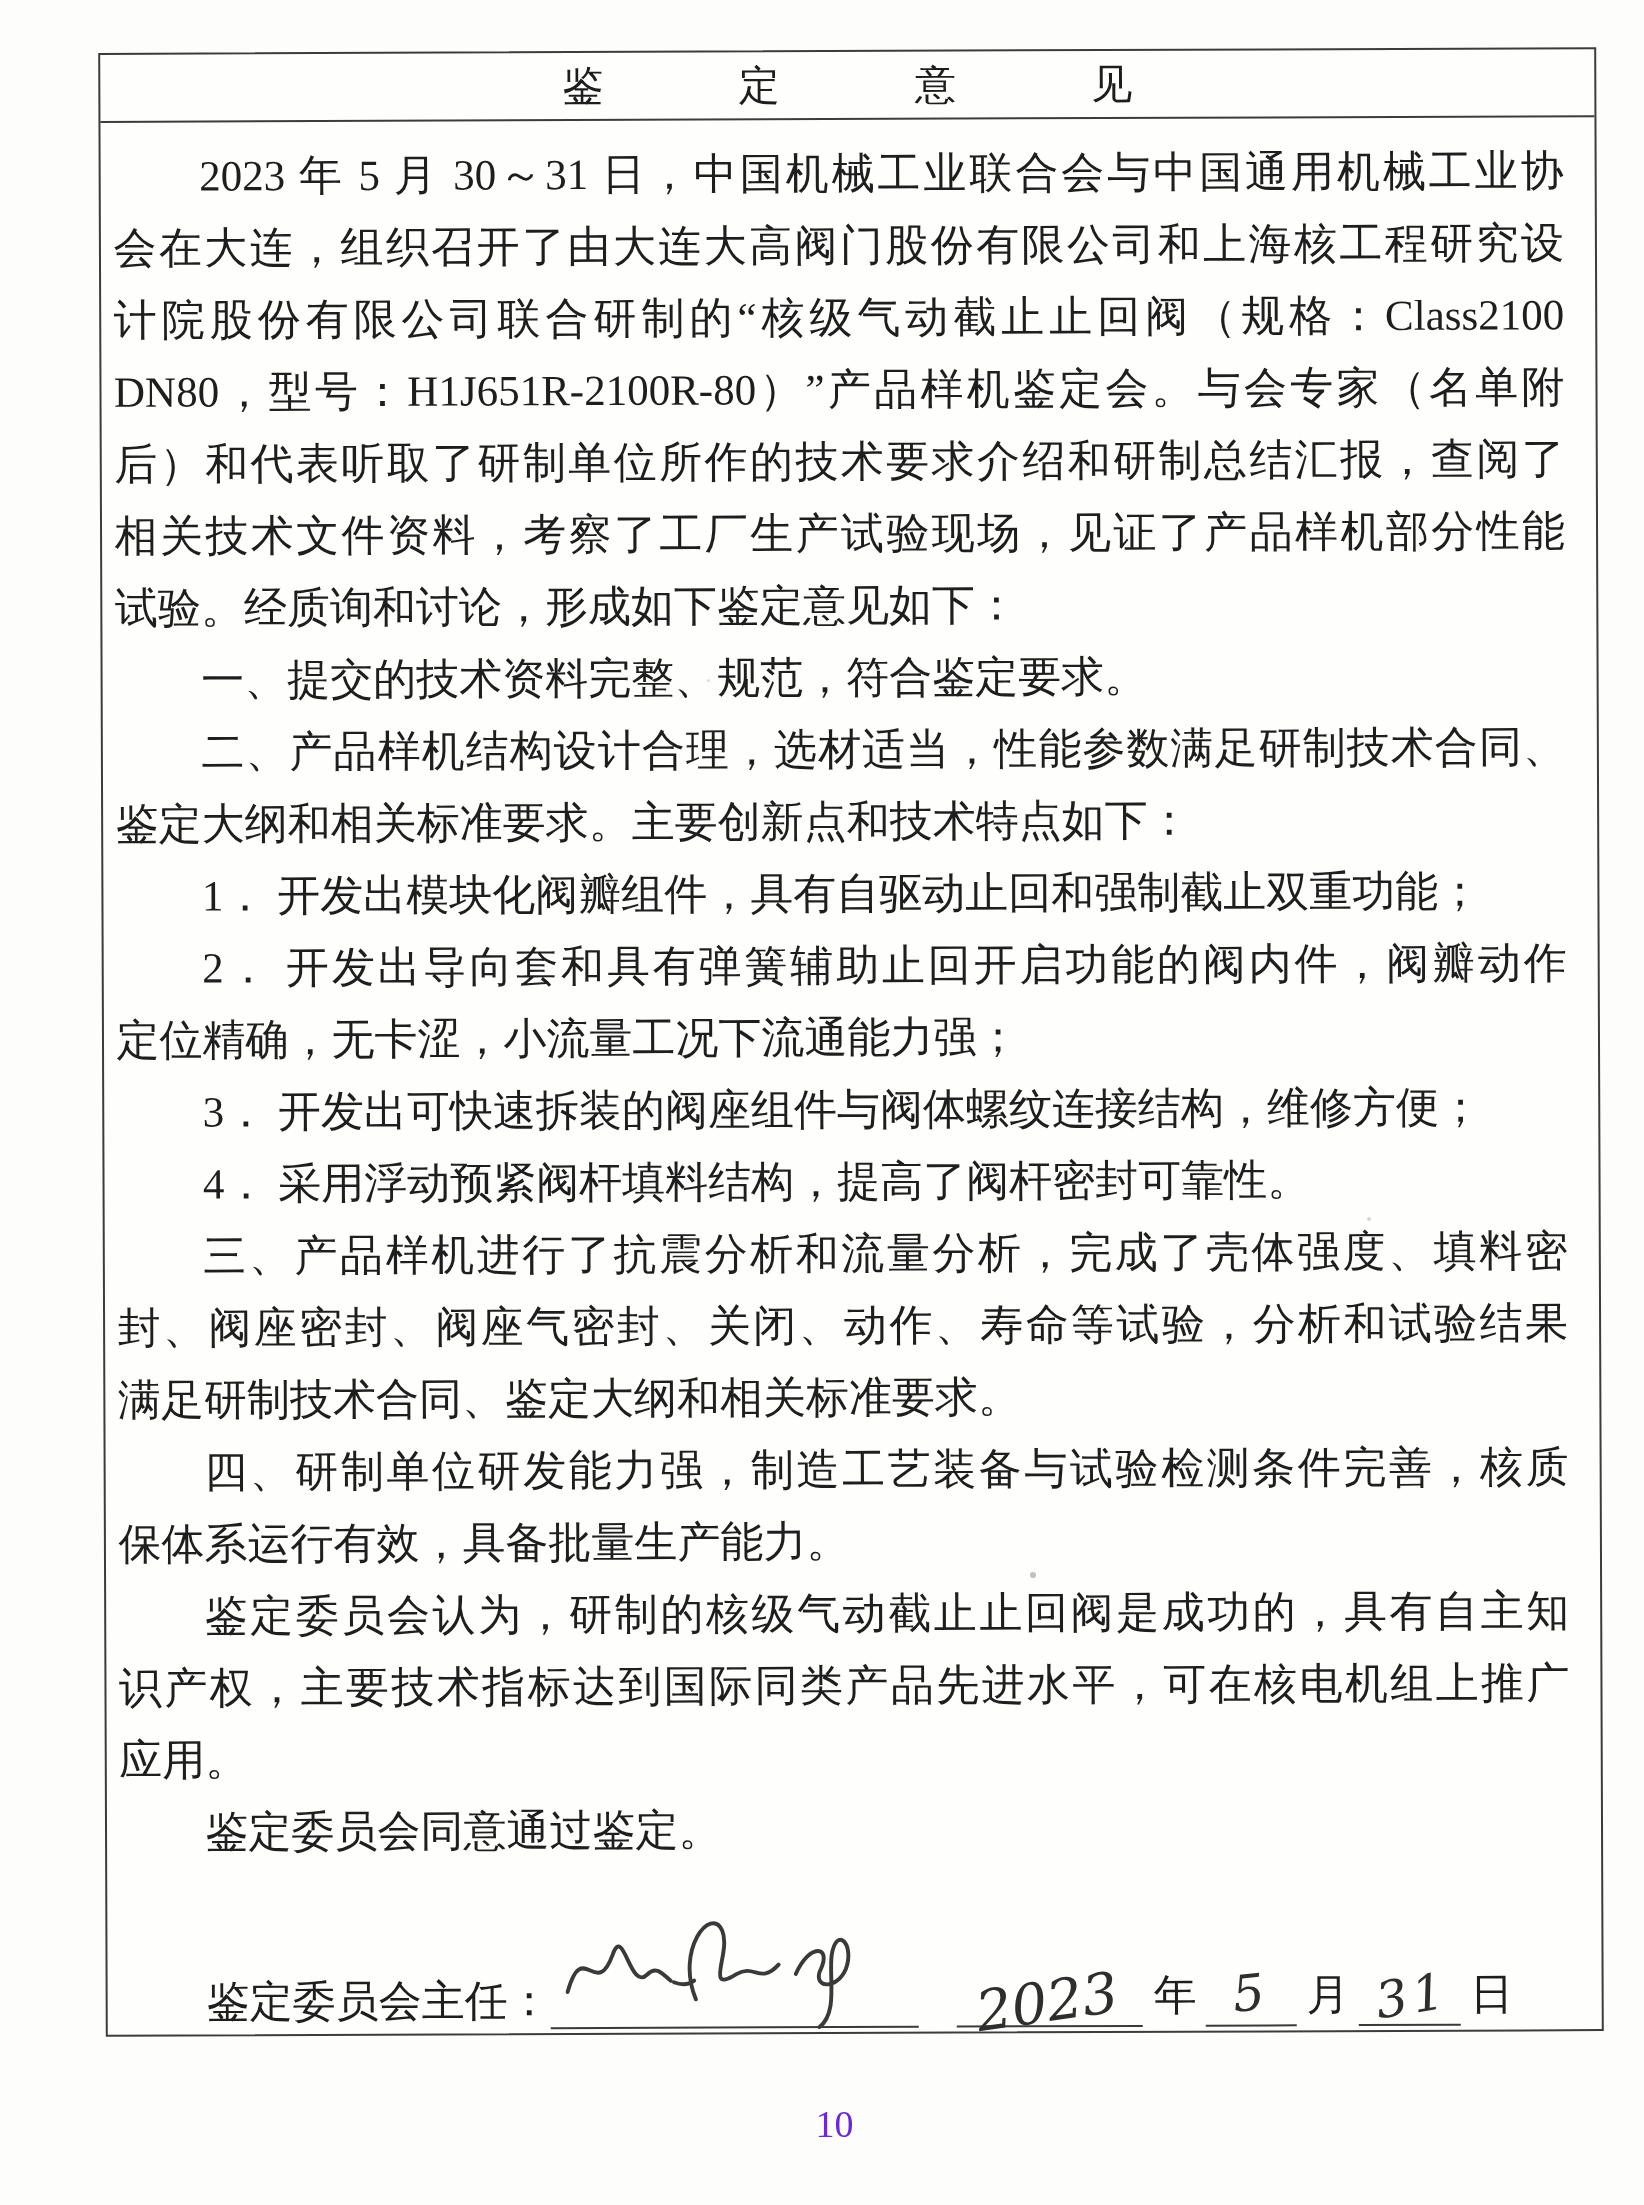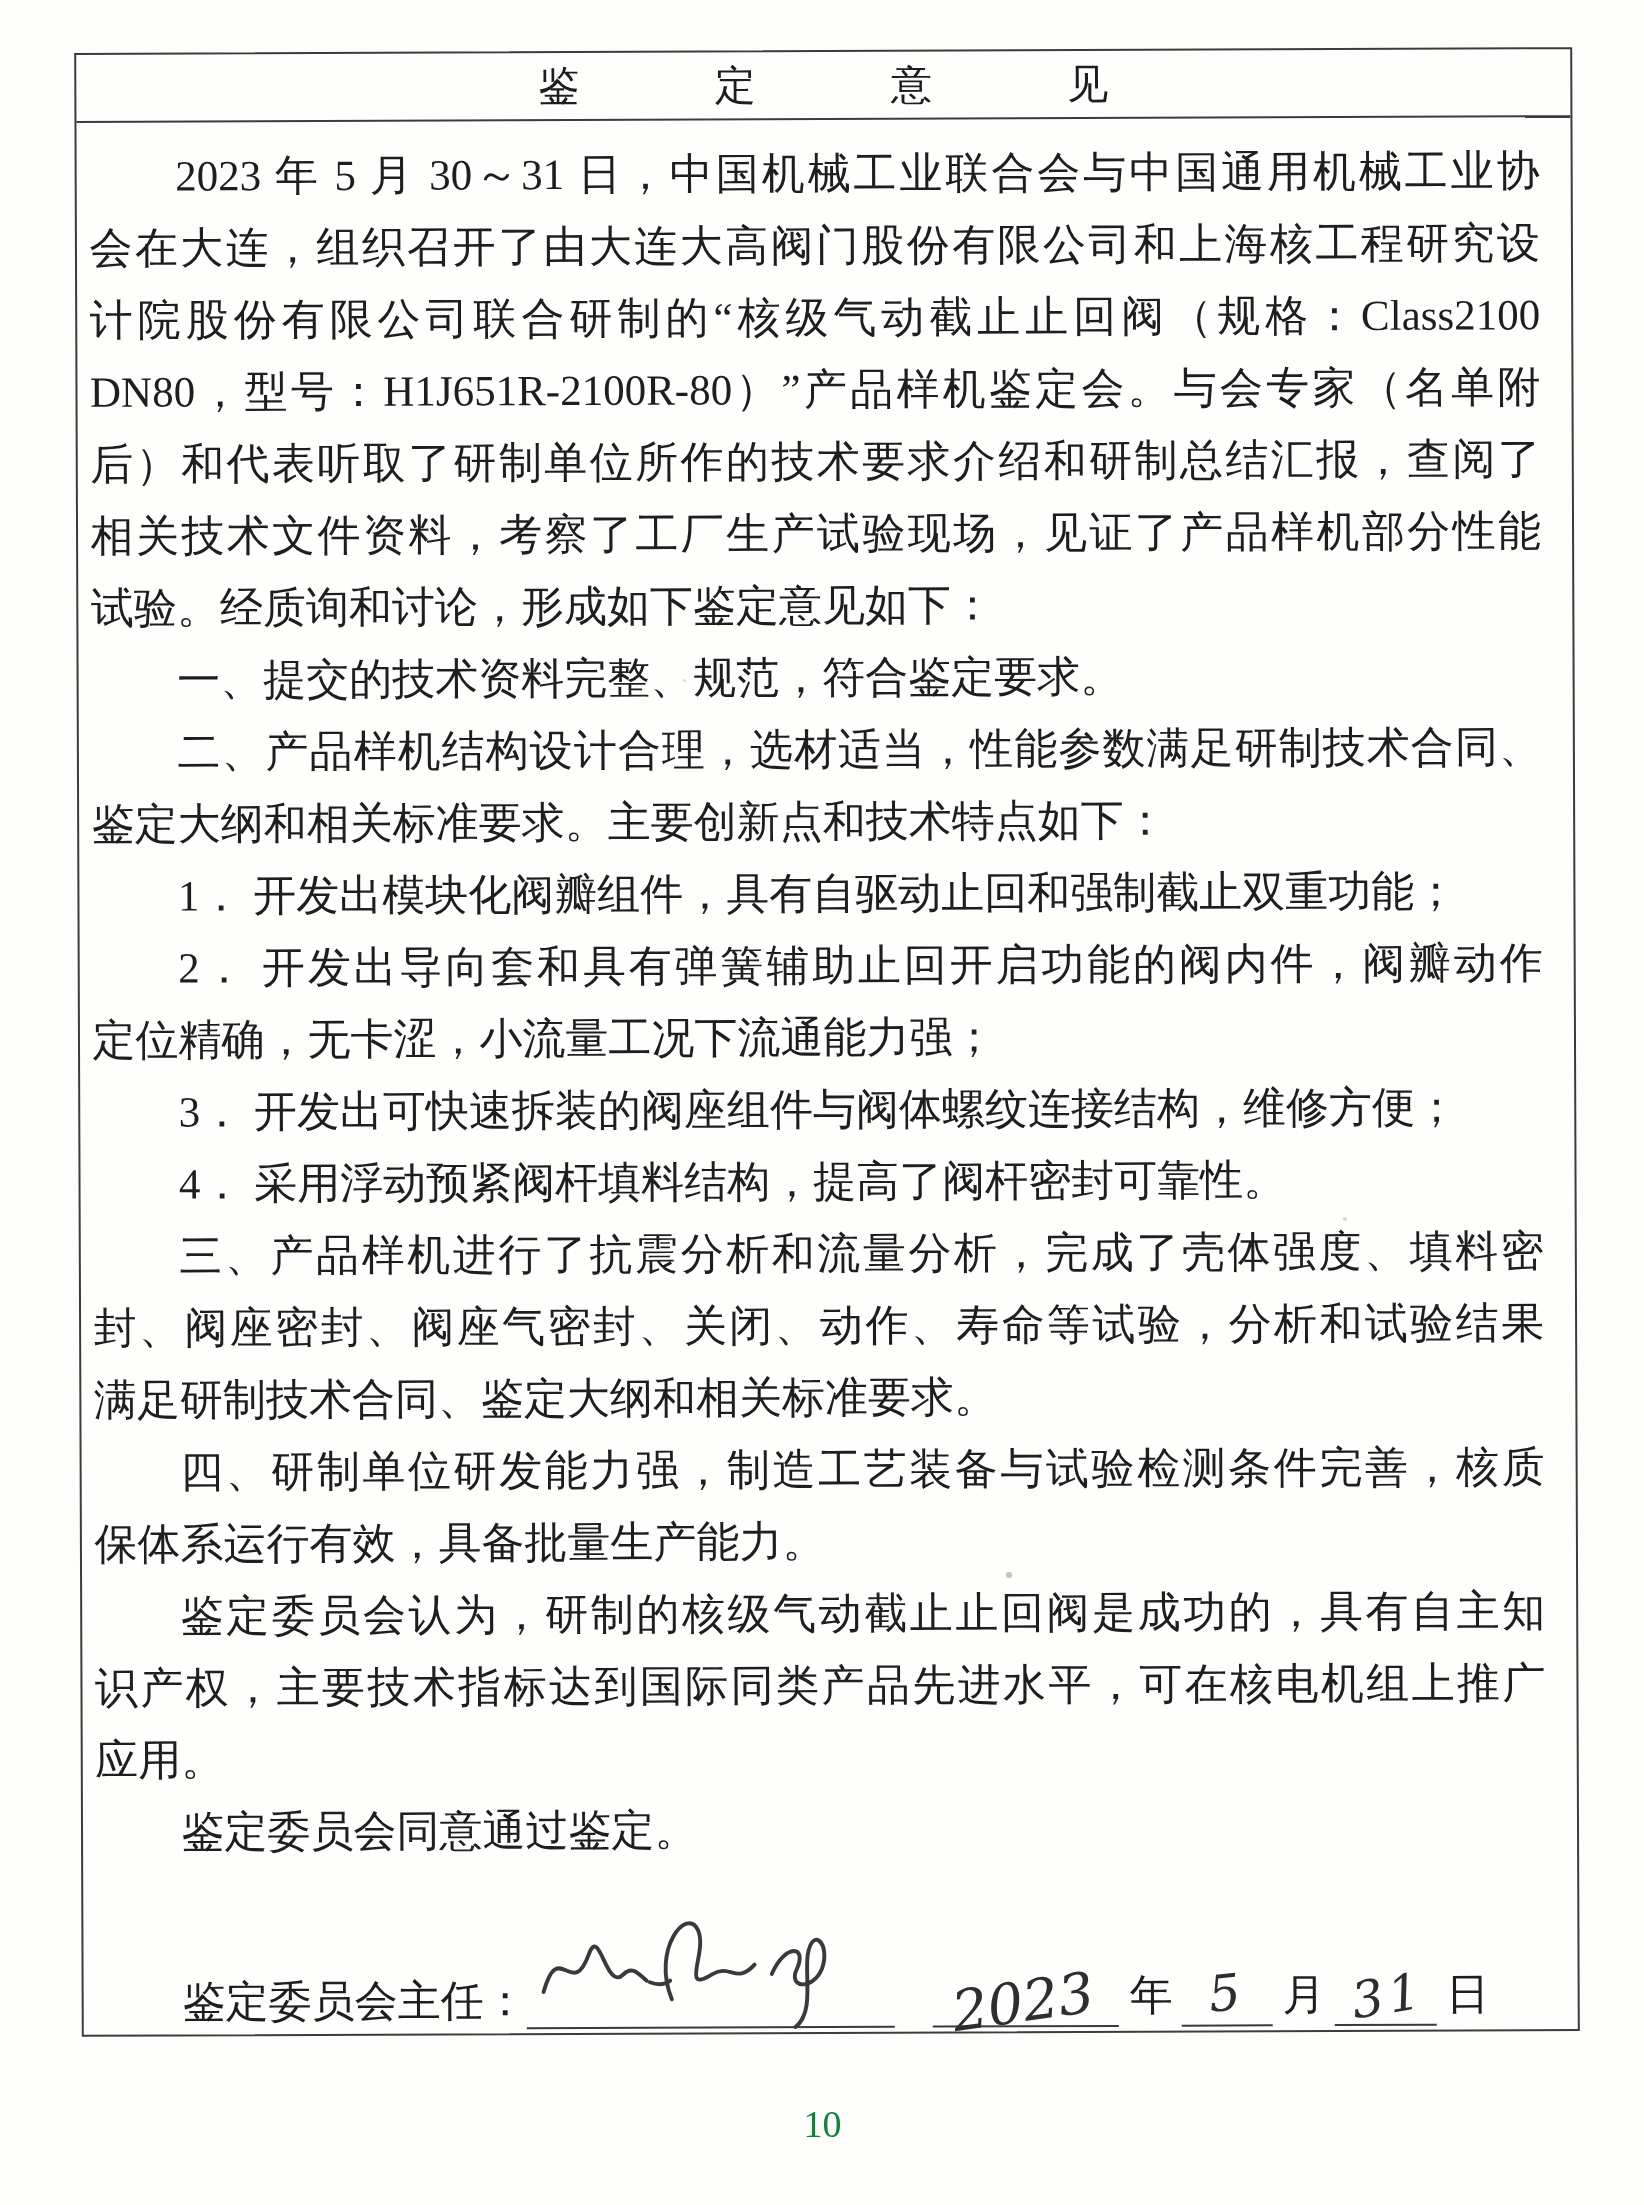--- a/index.html
+++ b/index.html
@@ -4,21 +4,21 @@
 <style>
   html,body{margin:0;padding:0;}
   body{
     width:1645px;height:2205px;
     background:#fdfdfc;
     font-family:"Liberation Serif","DejaVu Serif",serif;
     color:#222;
     position:relative;
     overflow:hidden;
   }
-  .page{position:absolute;inset:0;}
+  .page{position:absolute;inset:0;margin-left:24px;}
   .doc-box{
     position:absolute;left:78px;top:50px;
     width:1494px;height:1980px;
     border:2.3px solid #3c3c3c;
     background:#fefefd;
     transform:rotate(-0.22deg);
     transform-origin:50% 50%;
   }
   .title-row{
     height:66px;
@@ -74,21 +74,21 @@
     font-style:italic;
     color:#2e2e2e;
     font-family:"DejaVu Serif","Liberation Serif",serif;
   }
   .hand-year{left:19px;bottom:-4.7px;font-size:56px;transform:rotate(-8deg);}
   .hand-month{left:26.6px;bottom:3.1px;font-size:50px;transform:rotate(-6deg);}
   .hand-day{left:17px;bottom:0px;font-size:50px;transform:rotate(-9deg);letter-spacing:4.7px;}
   .page-num{
     position:absolute;left:0;right:0;top:2102px;
     text-align:center;
-    font-size:38px;color:#15803d;
+    font-size:38px;color:#6d28d9;
   }
   .speck{position:absolute;background:#9a9a9a;border-radius:50%;opacity:.6;}
   .sp1{left:1006px;top:1572px;width:5.5px;height:5.5px;}
   .sp2{left:1343px;top:1217px;width:3.9px;height:3.9px;opacity:.4;}
   .sp3{left:683px;top:679px;width:3.1px;height:3.1px;opacity:.35;}
 </style>
 </head>
 <body>
 
 <div class="page">

